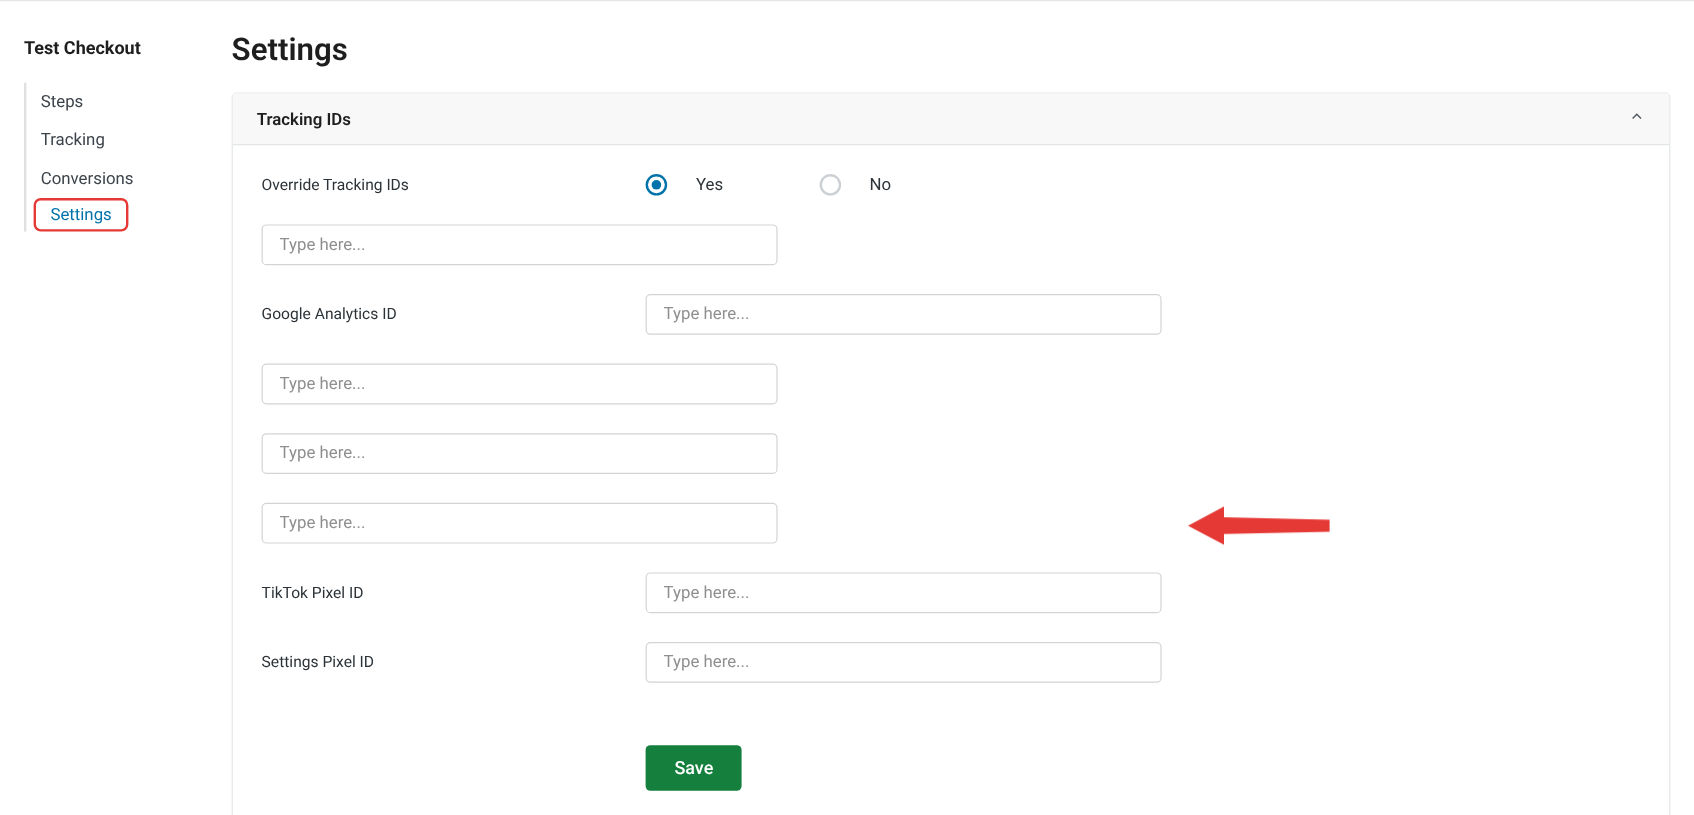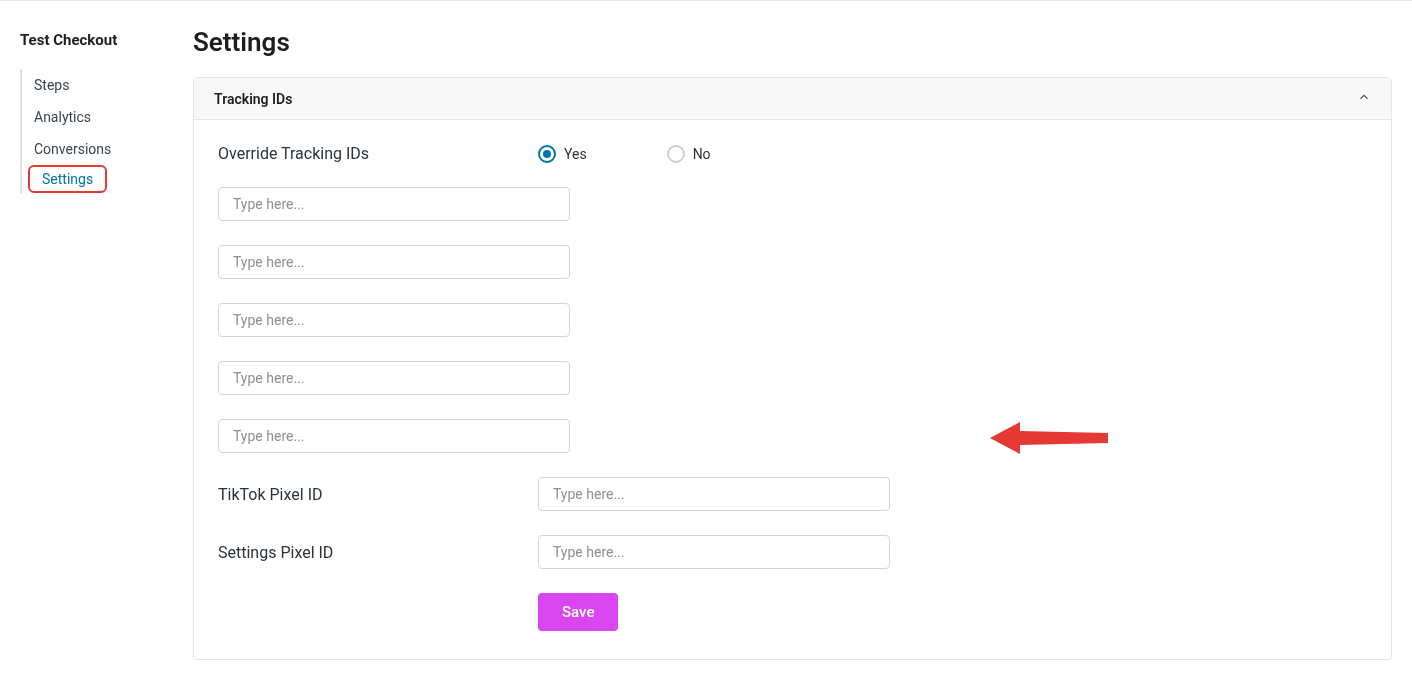--- a/index.html
+++ b/index.html
@@ -102,24 +102,24 @@
     }
     .form-row {
       display: flex;
       align-items: center;
       margin-bottom: 24px;
     }
     .form-label {
       width: 320px;
       flex-shrink: 0;
       color: #2c3338;
-      font-size: 16px;
+      font-size: 13px;
     }
     .form-control {
-      width: 352px;
+      width: 430px;
     }
     .text-input {
       width: 100%;
       padding: 8px 14px;
       border: 1px solid #d4d4d4;
       border-radius: 4px;
       font-size: 14px;
       color: #50575e;
       outline: none;
       font-family: inherit;
@@ -127,21 +127,21 @@
     .text-input::placeholder {
       color: #8f8f8f;
     }
     .radio-group {
       display: flex;
       gap: 80px;
     }
     .radio-option {
       display: flex;
       align-items: center;
-      gap: 8px;
+      gap: 24px;
       cursor: pointer;
       justify-content: flex-end;
     }
     .radio-circle {
       width: 18px;
       height: 18px;
       border: 2px solid #ccd0d4;
       border-radius: 50%;
       display: inline-flex;
       align-items: center;
@@ -158,46 +158,47 @@
       background: #0073aa;
     }
     .radio-label {
       color: #2c3338;
       font-size: 14px;
     }
     .btn-row {
       margin-left: 320px;
     }
     .btn-primary {
-      background: #d946ef;
+      background: #15803d;
       color: #fff;
       border: none;
       border-radius: 4px;
       padding: 10px 24px;
       font-size: 15px;
       font-weight: 500;
       cursor: pointer;
       font-family: inherit;
+      margin-top: 28px;
     }
     .arrow-annotation {
       position: fixed;
       left: 990px;
       top: 416px;
       pointer-events: none;
     }
   </style>
 </head>
 <body>
 
 <div class="container">
   <aside class="sidebar">
     <div class="sidebar-title">Test Checkout</div>
     <nav class="sidebar-nav">
       <a class="sidebar-item">Steps</a>
-      <a class="sidebar-item">Analytics</a>
+      <a class="sidebar-item">Tracking</a>
       <a class="sidebar-item">Conversions</a>
       <span class="highlight-box">
         <a class="sidebar-item active">Settings</a>
       </span>
     </nav>
   </aside>
 
   <main class="main">
     <h1 class="page-title">Settings</h1>
 
@@ -228,20 +229,21 @@
           </div>
         </div>
 
         <div class="form-row">
           <div class="form-control">
             <input type="text" class="text-input" placeholder="Type here..." style="">
           </div>
         </div>
 
         <div class="form-row">
+          <label class="form-label">Google Analytics ID</label>
           <div class="form-control">
             <input type="text" class="text-input" placeholder="Type here..." style="">
           </div>
         </div>
 
         <div class="form-row">
           <div class="form-control">
             <input type="text" class="text-input" placeholder="Type here..." style="">
           </div>
         </div>

